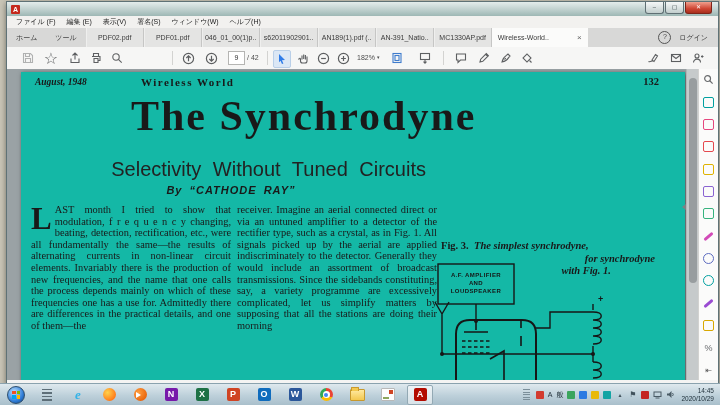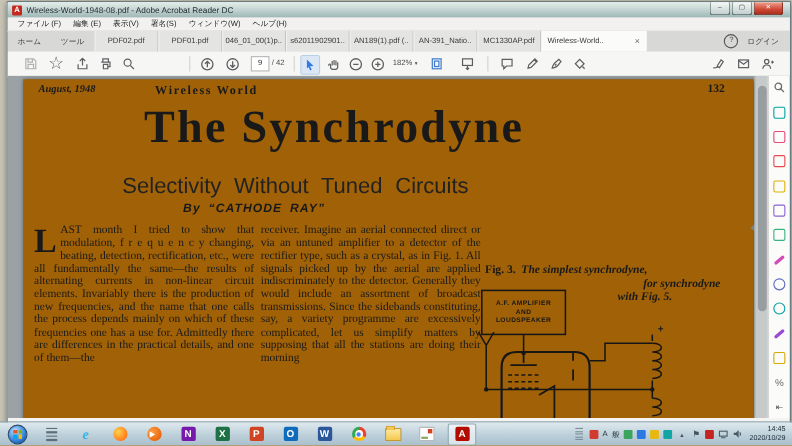--- a/index.html
+++ b/index.html
@@ -43,21 +43,21 @@
       justify-content:center;color:#5d5f61}
   .ti svg{stroke:currentColor;fill:none;stroke-width:1.1}
   .tdiv{position:absolute;top:4px;width:1px;height:14px;background:#d3d3d1}
   .pagebox{position:absolute;top:4px;width:15px;height:12px;border:1px solid #b5b5b3;background:#fff;
            font-size:7px;line-height:12px;text-align:center;color:#333}
   .ttext{position:absolute;top:7px;font-size:7px;color:#4c4c4c}
   .sel-tool{background:#dbe7f5;border:1px solid #b9cfe8;border-radius:2px}
 
   
   .docarea{position:absolute;left:0;top:67px;right:0;bottom:5px;background:#9aa2a5;overflow:hidden}
-  .page{position:absolute;left:14px;top:3px;width:664px;height:330px;background:#a16207;
+  .page{position:absolute;left:14px;top:3px;width:664px;height:330px;background:#14b8a6;
         box-shadow:1px 1px 4px rgba(0,0,0,.55);color:#191919;
         font-family:"Liberation Serif",serif}
   .ph-date{position:absolute;left:14px;top:5px;font:italic 700 9.5px "Liberation Serif",serif}
   .ph-mag{position:absolute;left:120px;top:4px;font:700 11px "Liberation Serif",serif;letter-spacing:1.5px}
   .ph-num{position:absolute;left:610px;top:4px;font:700 10.5px "Liberation Serif",serif;width:40px;text-align:center}
   .a-title{position:absolute;left:110px;top:22px;width:420px;
            font:700 42px/44px "Liberation Serif",serif;letter-spacing:2px}
   .a-sub{position:absolute;left:15px;top:86px;width:390px;text-align:right;
          font:400 20px/22px "Liberation Sans",sans-serif;word-spacing:6px;color:#222}
   .a-by{position:absolute;left:15px;top:112px;width:390px;text-align:center;
@@ -119,21 +119,20 @@
   .grip{display:flex;flex-direction:column;gap:1.5px;margin-right:2px}
   .grip i{width:7px;height:1px;background:#7b8f9a;display:block}
 </style>
 </head>
 <body>
 
 <div class="window">
 
   <div class="titlebar">
     <span class="win-appicon">A</span>
-    <span>Wireless-World-1948-08.pdf - Adobe Acrobat Reader DC</span>
     <span class="wc">
       <span class="b">–</span>
       <span class="b">▢</span>
       <span class="b close">✕</span>
     </span>
   </div>
 
   <div class="menubar">
     <span>ファイル (F)</span>
     <span>編集 (E)</span>
@@ -289,21 +288,21 @@
       <div class="a-by">By “CATHODE  RAY”</div>
 
       <div class="col col1">
         <span class="dropcap">L</span><span>AST month I tried to show that modulation, f r e q u e n c y changing, beating, detection, rectification, etc., were all fundamentally the same—the results of alternating currents in non-linear circuit elements.  Invariably there is the production of new frequencies, and the name that one calls the process depends mainly on which of these frequencies one has a use for.  Admittedly there are differences in the practical details, and one of them—the</span>
       </div>
       <div class="col col2">receiver.  Imagine an aerial connected direct or via an untuned amplifier to a detector of the rectifier type, such as a crystal, as in Fig. 1.  All signals picked up by the aerial are applied indiscriminately to the detector.  Generally they would include an assortment of broadcast transmissions.  Since the sidebands constituting, say, a variety programme are excessively complicated, let us simplify matters by supposing that all the stations are doing their morning</div>
 
       <div class="figcap">
         <div><span class="fig-label">Fig. 3.</span>&nbsp;&nbsp;<span>The simplest synchrodyne,</span></div>
         <div class="l2">for synchrodyne</div>
-        <div class="l3">with Fig. 5.</div>
+        <div class="l3">with Fig. 1.</div>
       </div>
 
       <svg class="circuit" width="252" height="122" viewBox="0 0 252 122">
         <g stroke="#161616" stroke-width="1.4" fill="none">
           <rect x="5" y="6" width="76" height="40"></rect>
           <line x1="43" y1="46" x2="43" y2="63"></line>
 
           <path d="M9 56L2 44M9 56l7-12M9 56v40"></path>
           <line x1="9" y1="96" x2="160" y2="96"></line>
 

